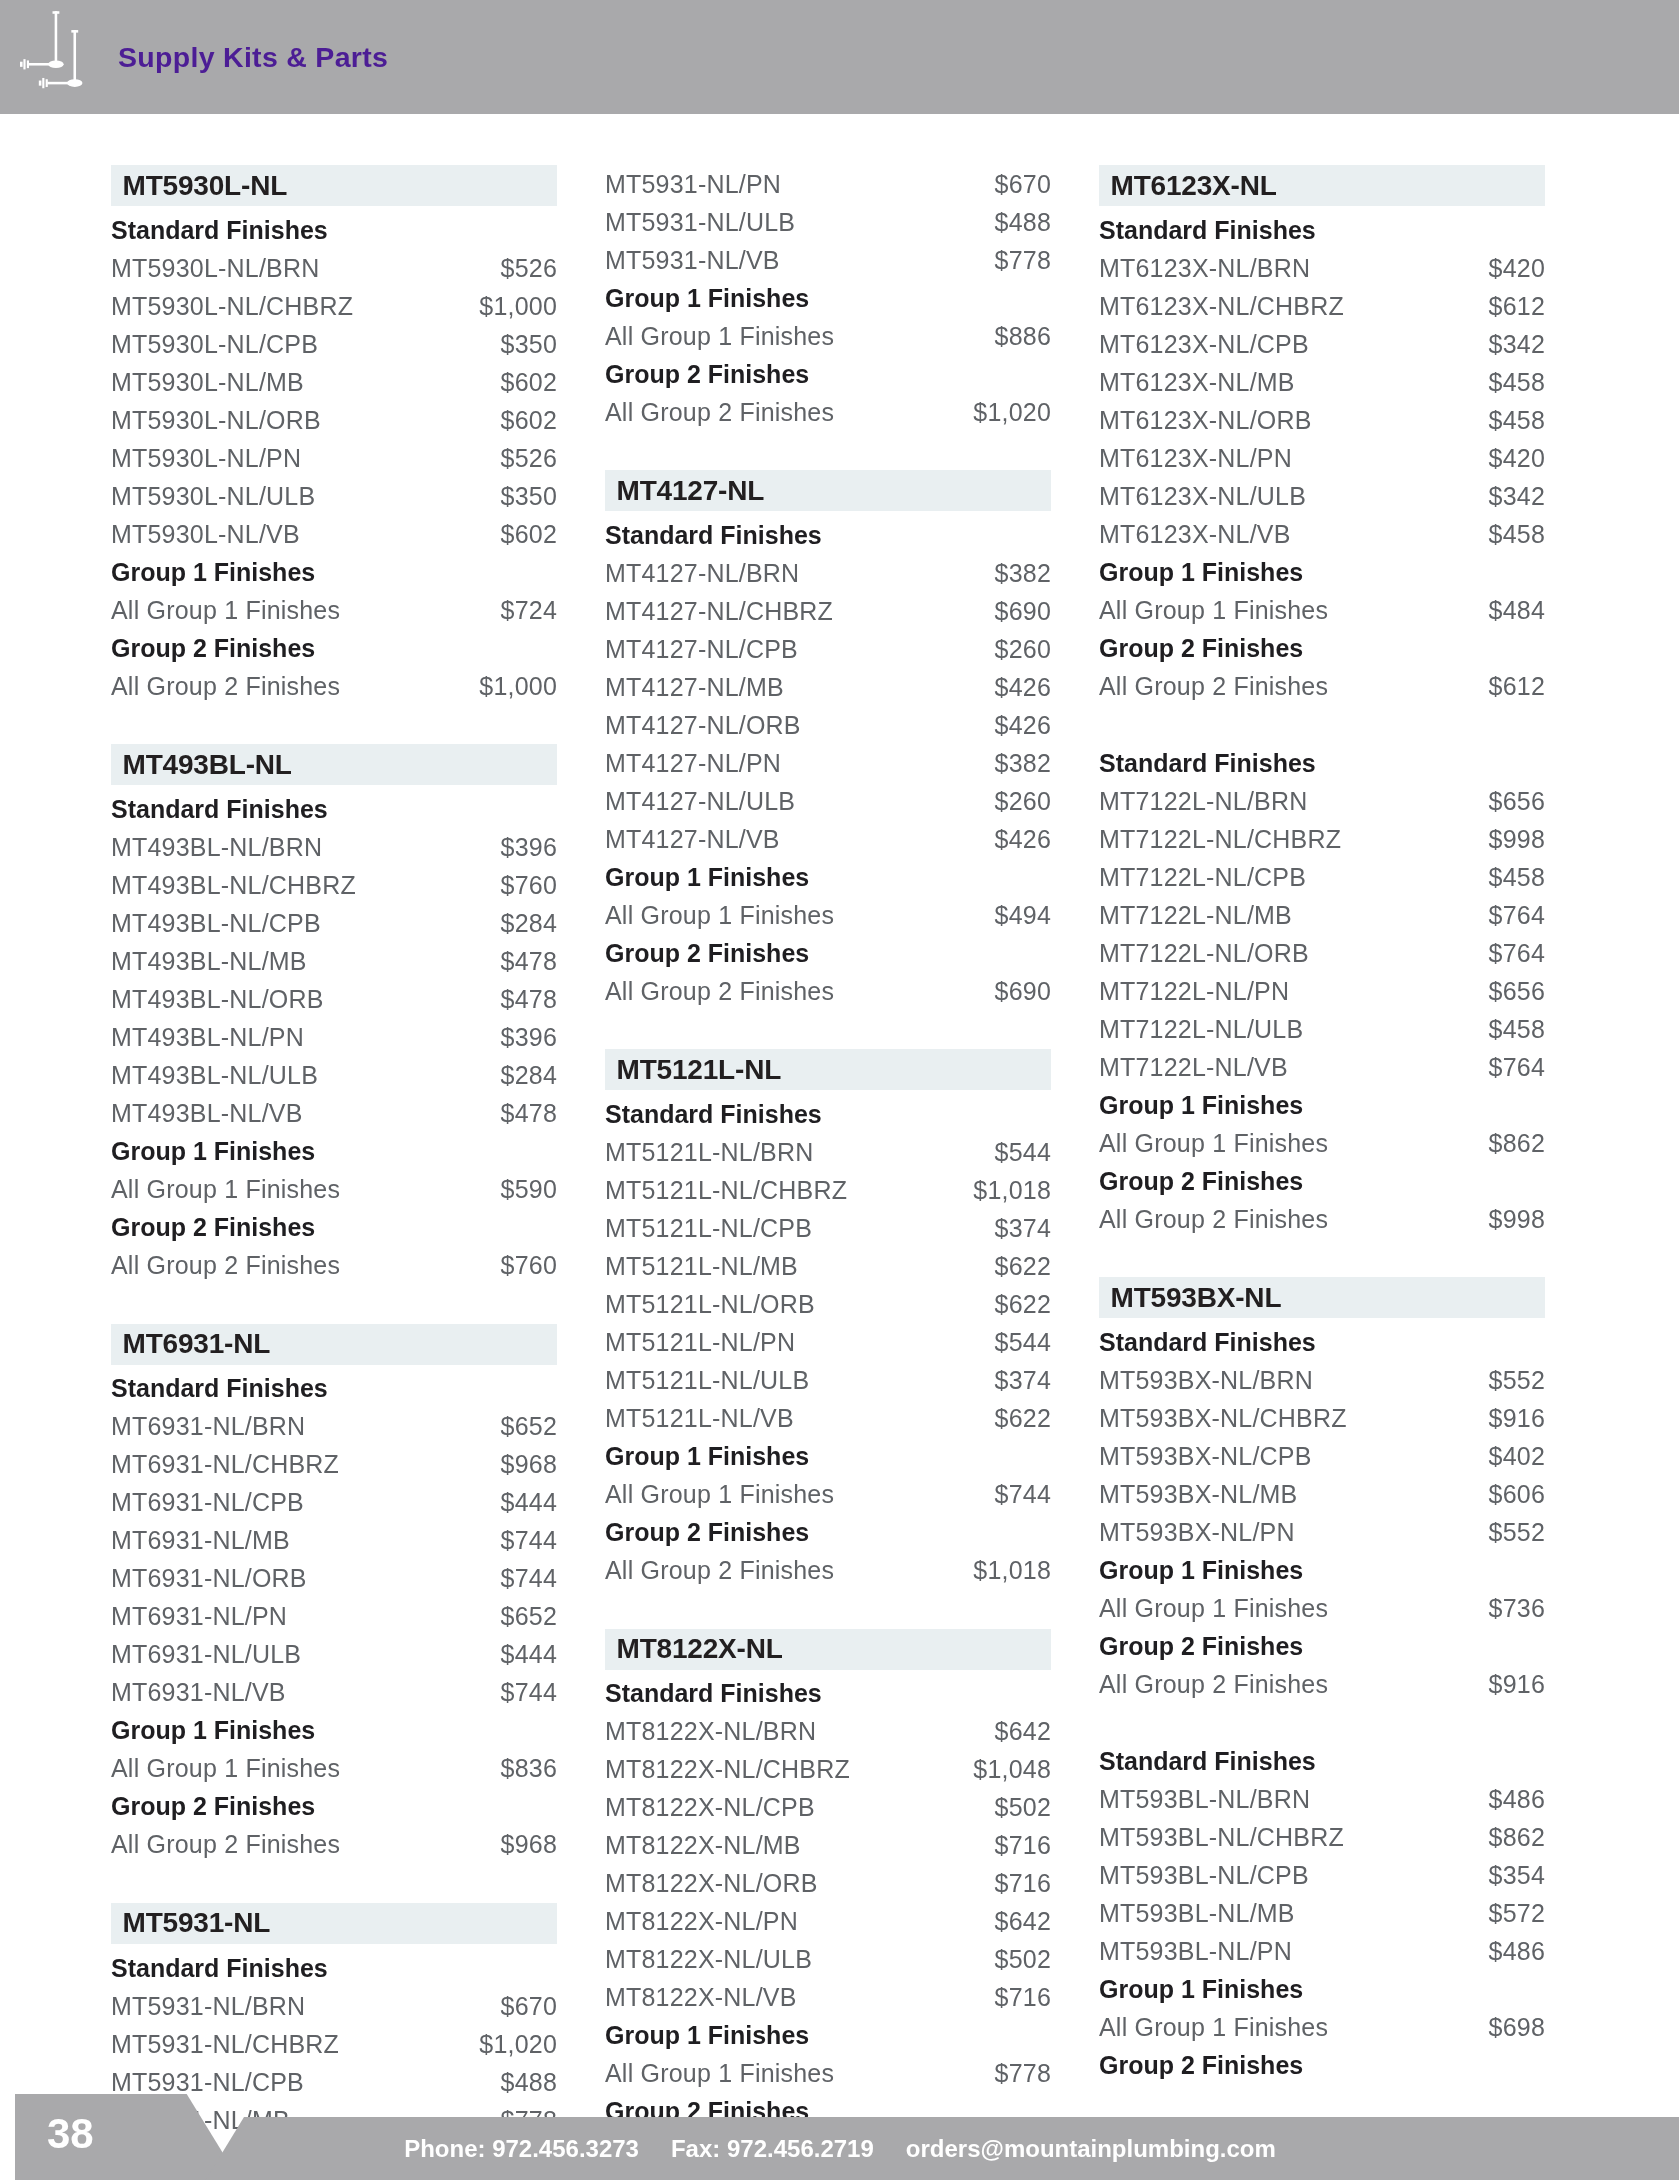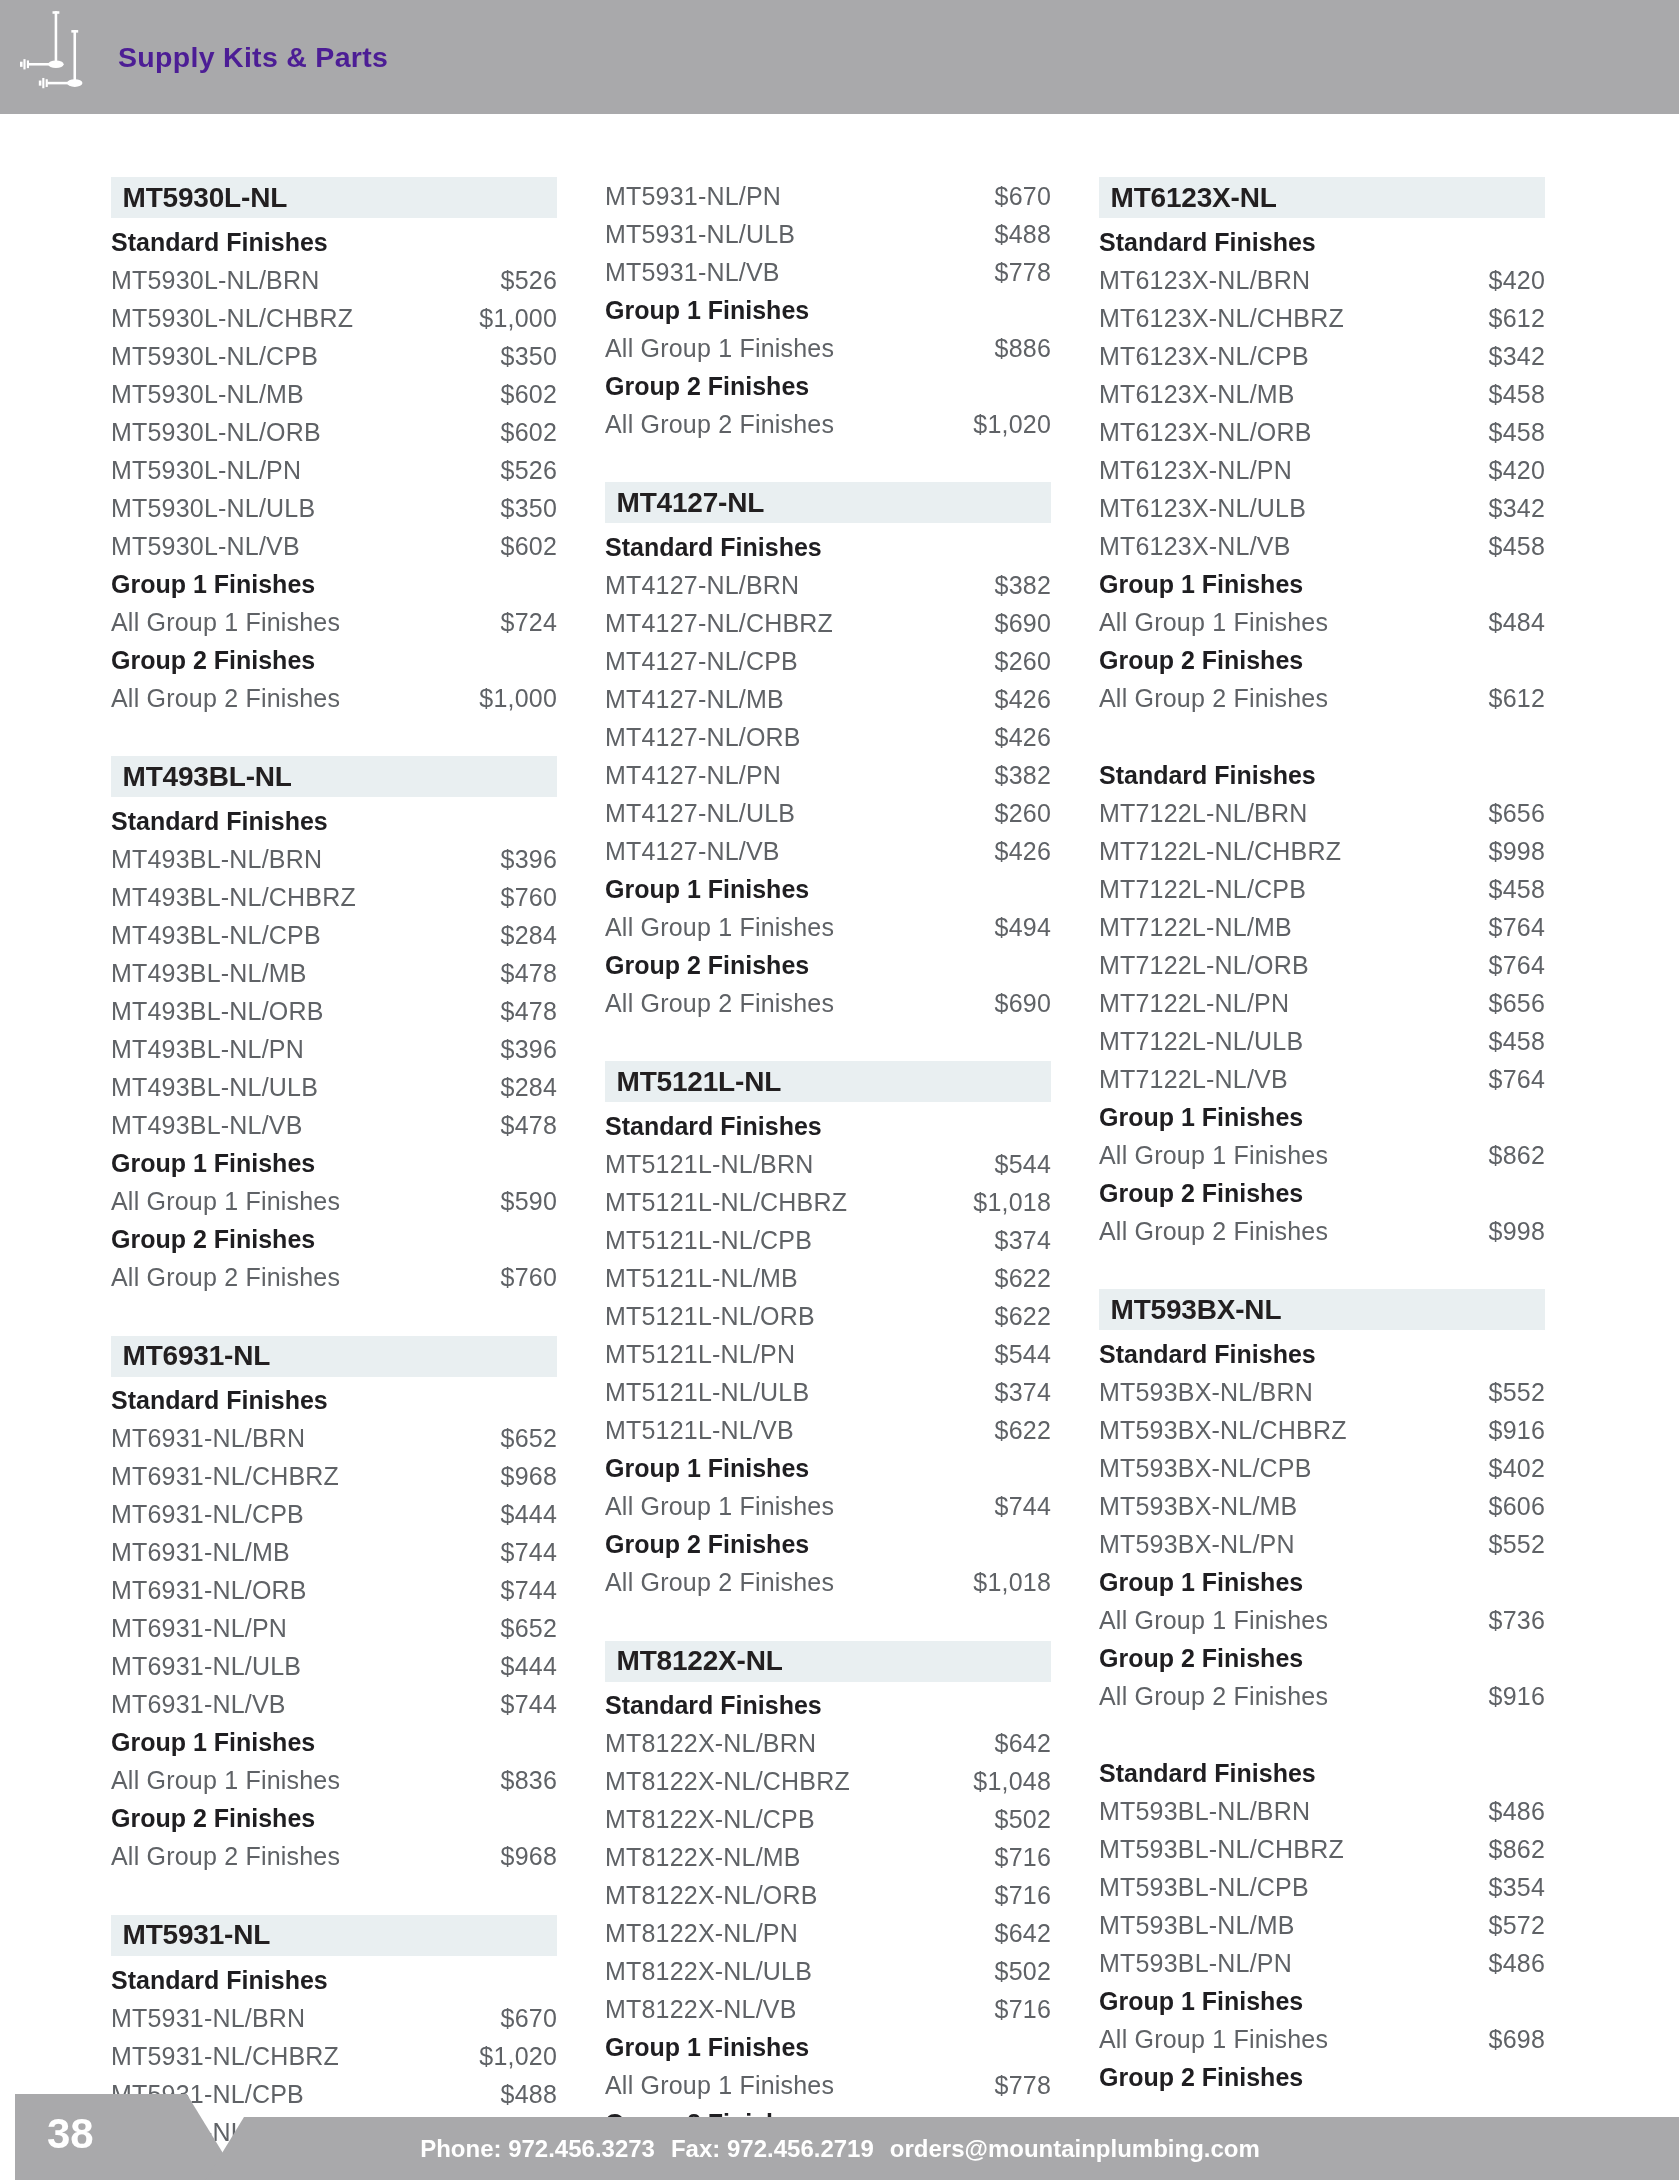--- a/index.html
+++ b/index.html
@@ -20,21 +20,21 @@
   
   .price-list{
     box-sizing:border-box;
     padding:51px 135px 0 111px;
     display:grid;
     grid-template-columns:446px 446px 446px;
     column-gap:48px;
     align-items:start;
   }
   .product-block{margin-top:39px;}
-  .product-block.first{margin-top:12px;}
+  .product-block.first{margin-top:0;}
   .product-header{
     background:#e9eff1;height:41px;display:flex;align-items:center;
     padding-left:11.6px;margin-bottom:5.3px;
     font-size:28px;font-weight:700;color:#221f20;letter-spacing:-0.2px;
   }
   .section-heading{
     font-size:25px;font-weight:700;color:#1f1e21;
     line-height:29px;padding:4.5px 0;
   }
   .finish-row{
@@ -54,21 +54,21 @@
     color:#ffffff;font-size:42px;font-weight:700;padding-left:32px;
     transform:translateY(-3.6px);
   }
   .footer-bar{
     position:absolute;left:205px;right:0;bottom:0;height:64px;
     background:#a9a9ab;
     clip-path:polygon(39px 0,100% 0,100% 100%,0 100%);
   }
   .footer-contact{
     position:absolute;left:0;right:0;bottom:0;height:64px;
-    display:flex;align-items:center;justify-content:center;gap:16px;
+    display:flex;align-items:center;justify-content:center;gap:32px;
     color:#ffffff;font-size:24px;font-weight:700;
   }
 </style>
 </head>
 <body>
 
 <div class="page-header">
   <svg class="header-icon" viewBox="0 0 90 115" xmlns="http://www.w3.org/2000/svg" aria-hidden="true">
     <g fill="#ffffff">
 

